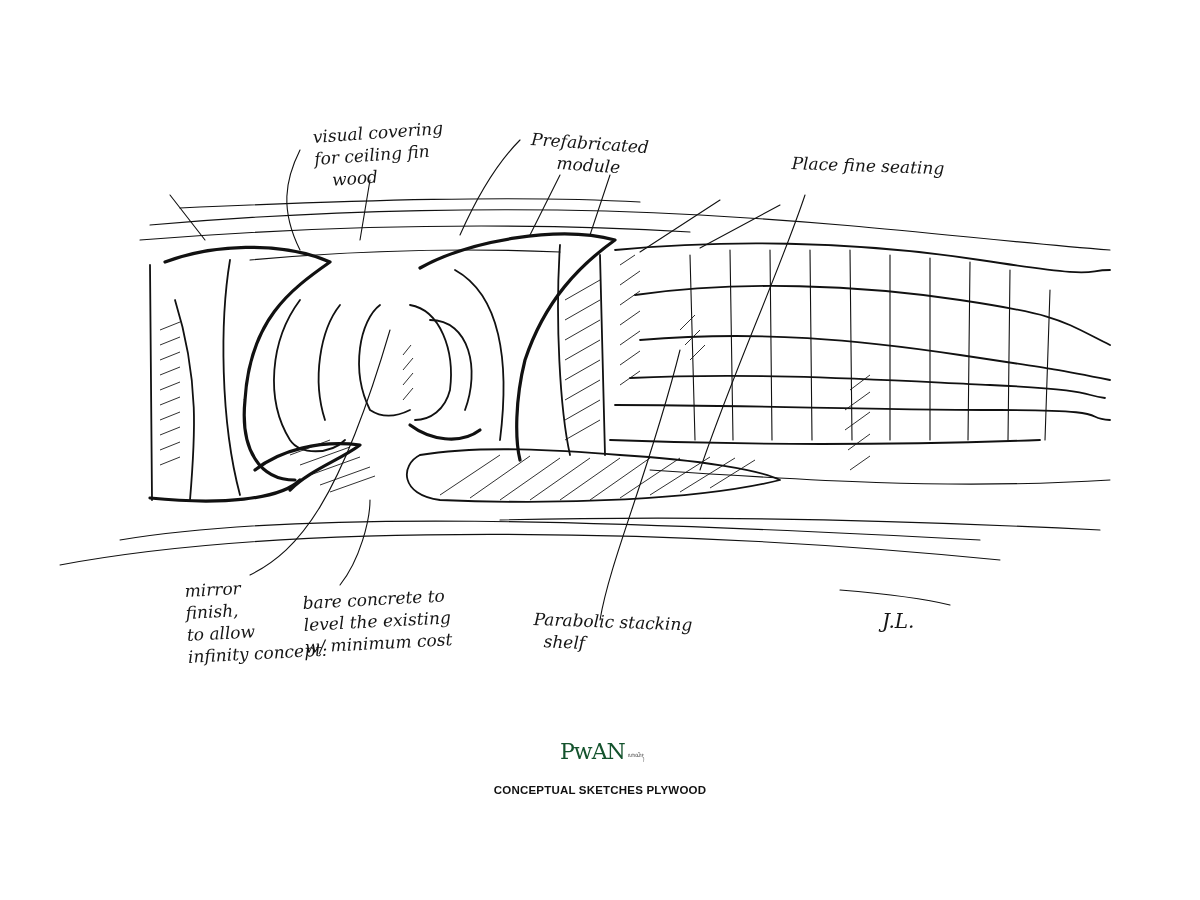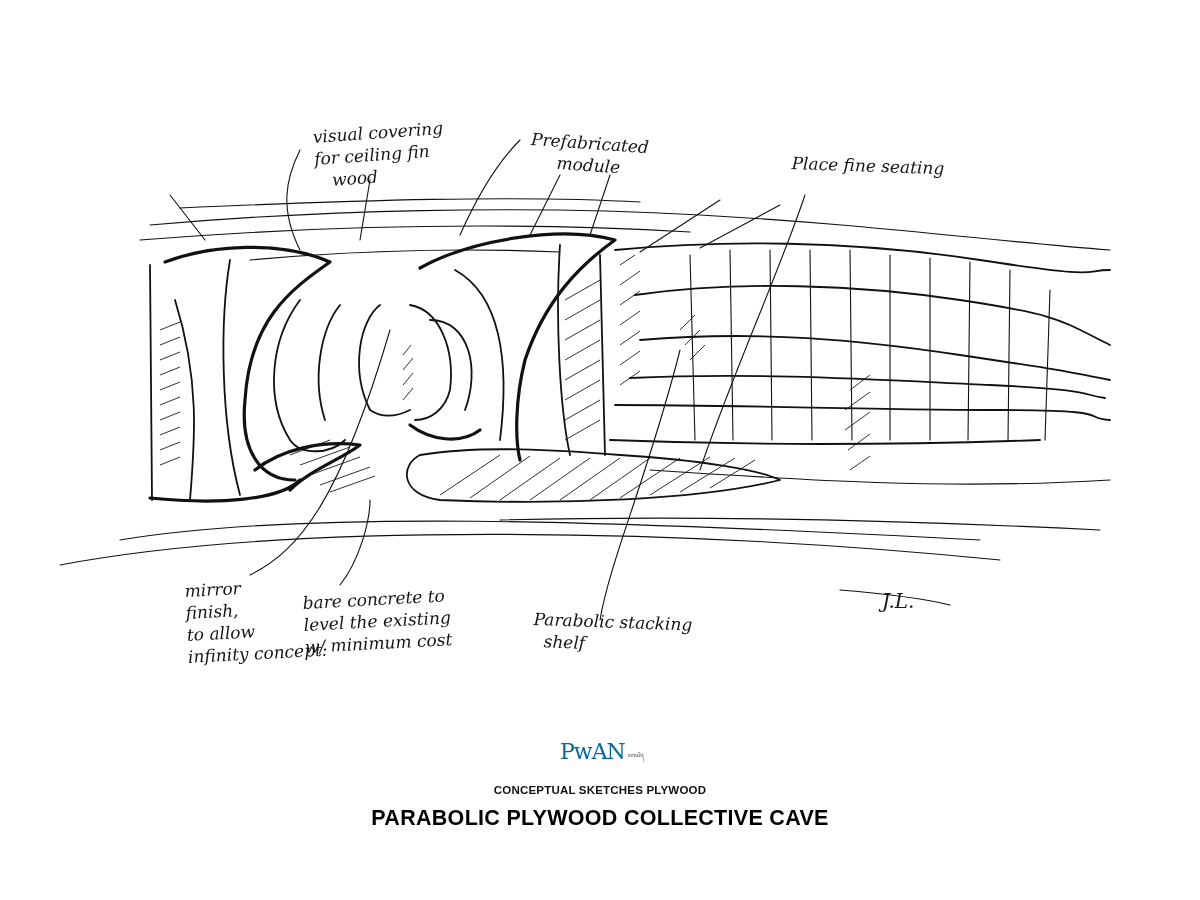--- a/index.html
+++ b/index.html
@@ -19,21 +19,21 @@
       font-size: 17px;
       line-height: 22px;
       white-space: pre;
       transform-origin: left top;
     }
     .logo {
       position: absolute; left: 560px; top: 735px; width: 90px; height: 30px;
       display: flex; align-items: flex-end; gap: 3px;
     }
     .logo-mark {
-      font-family: "DejaVu Serif", serif; font-size: 22px; color: #0369a1; letter-spacing: -1px; line-height: 26px;
+      font-family: "DejaVu Serif", serif; font-size: 22px; color: #14532d; letter-spacing: -1px; line-height: 26px;
     }
     .logo-sub {
       font-family: "DejaVu Sans", sans-serif; font-size: 6px; color: #666; line-height: 10px; margin-bottom: 5px;
     }
     .subtitle {
       position: absolute; left: 0; width: 1200px; top: 784px; text-align: center;
       font-family: "Liberation Sans", sans-serif; font-weight: bold; font-size: 11.5px; color: #111;
       letter-spacing: 0.2px;
     }
     .title {
@@ -134,21 +134,20 @@
   <div class="note" style="left:792px; top:152px; transform: rotate(2deg);">Place fine seating</div>
   <div class="note" style="left:184px; top:580px; transform: rotate(-3deg);">mirror
 finish,
 to allow
 infinity concept:</div>
   <div class="note" style="left:302px; top:592px; transform: rotate(-3deg);">bare concrete to
 level the existing
 w/ minimum cost</div>
   <div class="note" style="left:534px; top:608px; transform: rotate(2deg);">Parabolic stacking
   shelf</div>
-  <div class="note" style="left:882px; top:590px; font-size:20px;">J.L.</div>
+  <div class="note" style="left:882px; top:610px; font-size:20px;">J.L.</div>
 
   <div class="logo">
     <span class="logo-mark">PwAN</span>
     <span class="logo-sub">ꦲꦱꦶꦃ</span>
   </div>
   <div class="subtitle">CONCEPTUAL SKETCHES PLYWOOD</div>
-  <div class="title">PARABOLIC PLYWOOD COLLECTIVE CAVE</div>
 </div>
 
 </body></html>

